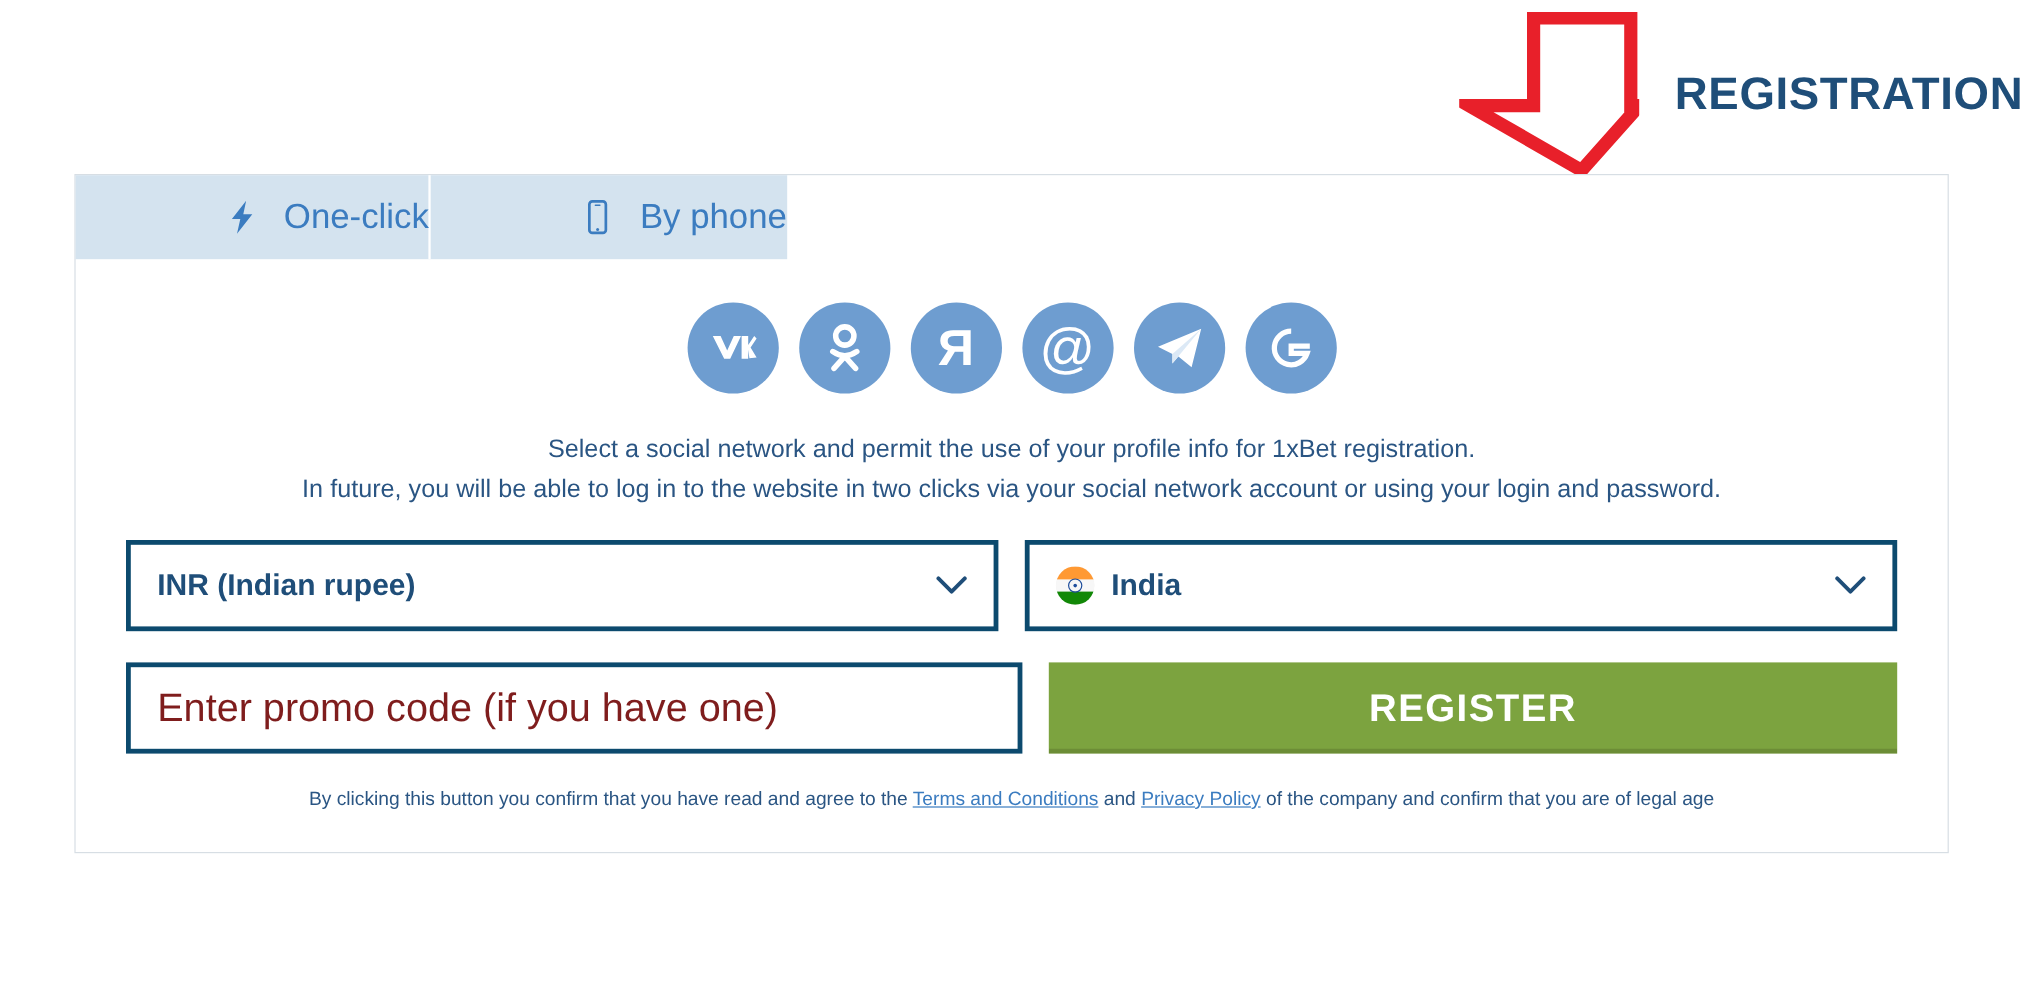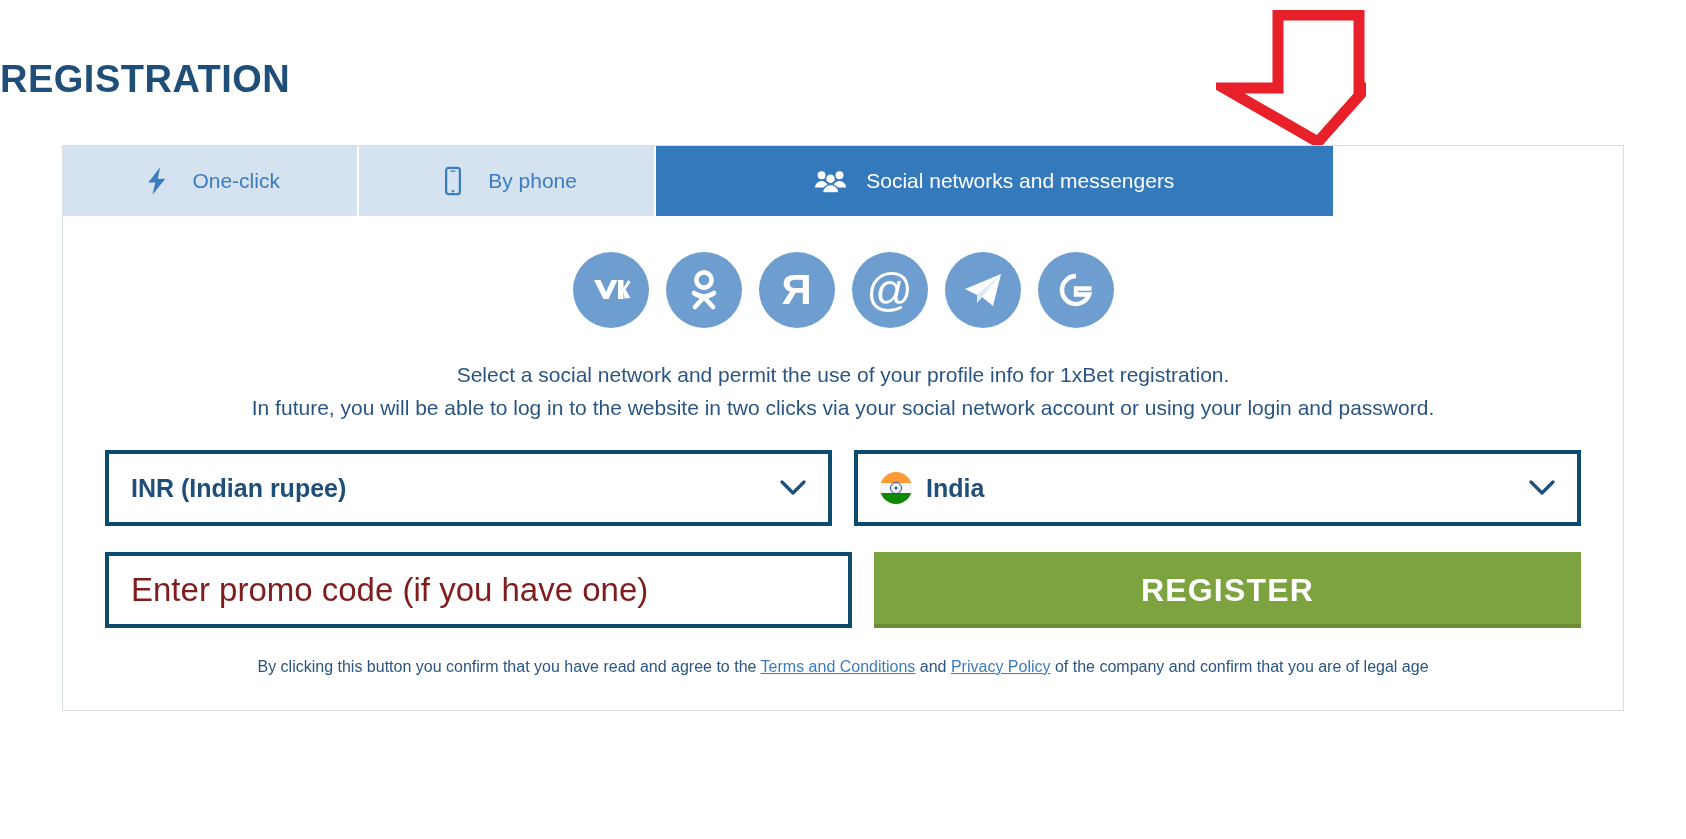--- a/index.html
+++ b/index.html
@@ -10,21 +10,21 @@
   body {
     width: 1686px;
     height: 839px;
     font-family: "Liberation Sans", sans-serif;
     overflow: hidden;
     position: relative;
   }
 
   
   .page-title {
-    text-align: left;
+    text-align: right;
     font-size: 38px;
     font-weight: bold;
     color: #1f4e79;
     letter-spacing: 0.5px;
     padding-top: 60px;
     margin: 0;
     line-height: 1;
   }
 
   
@@ -50,24 +50,24 @@
 
   
   .tabs {
     display: flex;
     width: 100%;
     height: 70px;
   }
   .tab {
     display: flex;
     align-items: center;
-    justify-content: center;
+    justify-content: flex-end;
     background: #d4e3ef;
     color: #3b7cc0;
-    font-size: 21px;
+    font-size: 29px;
     border-right: 2px solid #ffffff;
     box-sizing: border-box;
     cursor: pointer;
     user-select: none;
   }
   .tab:last-child { border-right: none; }
   .tab.t1 { width: 19.0%; }
   .tab.t2 { width: 19.0%; }
   .tab.t3 { width: 18.6%; }
   .tab.t4 {
@@ -262,33 +262,20 @@
         <svg viewBox="0 0 24 24" width="30" height="30">
           <rect x="6.5" y="1.5" width="11" height="21" rx="2" ry="2" fill="none" stroke="#3b7cc0" stroke-width="1.8"></rect>
           <rect x="10" y="3.6" width="4" height="1" rx="0.5" fill="#3b7cc0"></rect>
           <circle cx="12" cy="20.2" r="1" fill="#3b7cc0"></circle>
         </svg>
       </span>
       <span class="tab-label">By phone</span>
     </div>
 
 
-    <div class="tab t4">
-      <span class="tab-icon">
-        <svg viewBox="0 0 36 26" width="36" height="28">
-          <circle cx="8" cy="7" r="4.2" fill="#ffffff"></circle>
-          <path d="M1 20 a7 7 0 0 1 14 0 z" fill="#ffffff"></path>
-          <circle cx="27" cy="7" r="4.2" fill="#ffffff"></circle>
-          <path d="M20 20 a7 7 0 0 1 14 0 z" fill="#ffffff"></path>
-          <circle cx="17.5" cy="10.5" r="5.2" fill="#ffffff" stroke="#3479bc" stroke-width="1.4"></circle>
-          <path d="M9 25.5 a8.7 8.7 0 0 1 17.4 0 z" fill="#ffffff" stroke="#3479bc" stroke-width="1.4"></path>
-        </svg>
-      </span>
-      <span class="tab-label">Social networks and messengers</span>
-    </div>
   </div>
 
   <div class="card-body">
 
     <div class="social-row">
 
       <div class="social-btn">
         <svg viewBox="0 0 40 26" width="40" height="26">
           <path d="M3 3 L9.5 3 L15 15 L20.5 3 L26.5 3 L17.5 22 L12.5 22 Z" fill="#ffffff"></path>
           <path d="M27 3 L32.5 3 L32.5 10.5 L37.5 3 L39.5 5 L34.5 12.5 L39.5 21 L33.5 21.5 L32.5 14.5 L32.5 22 L27 22 Z" fill="#ffffff"></path>

